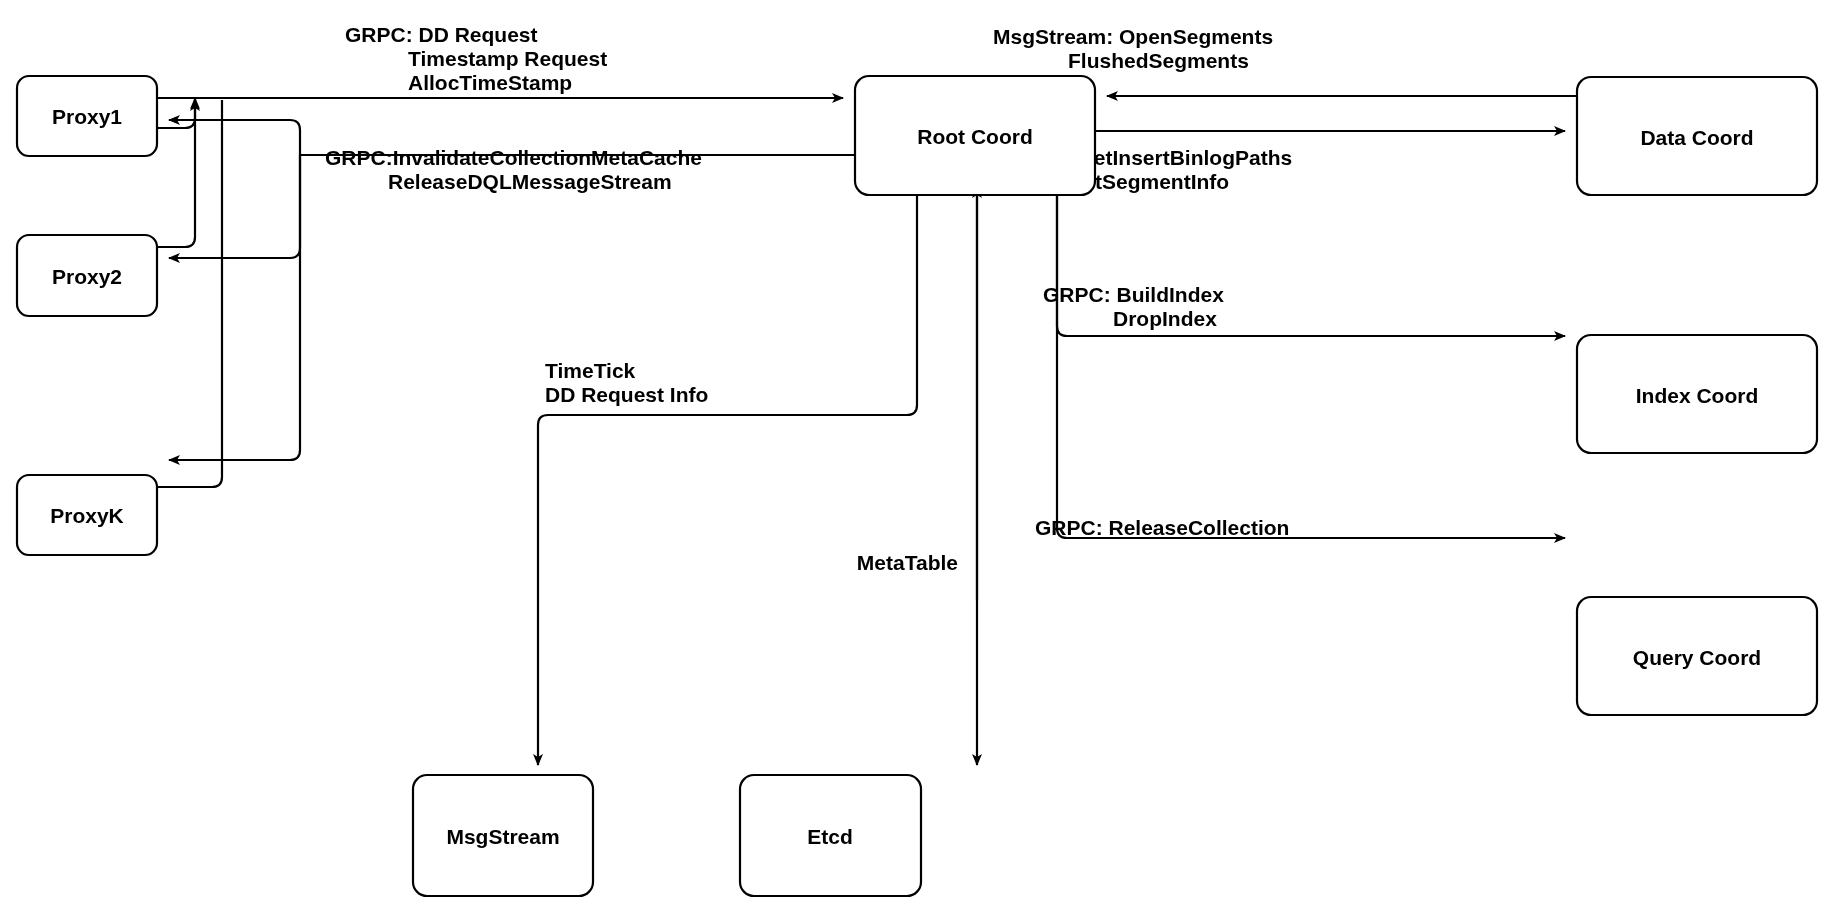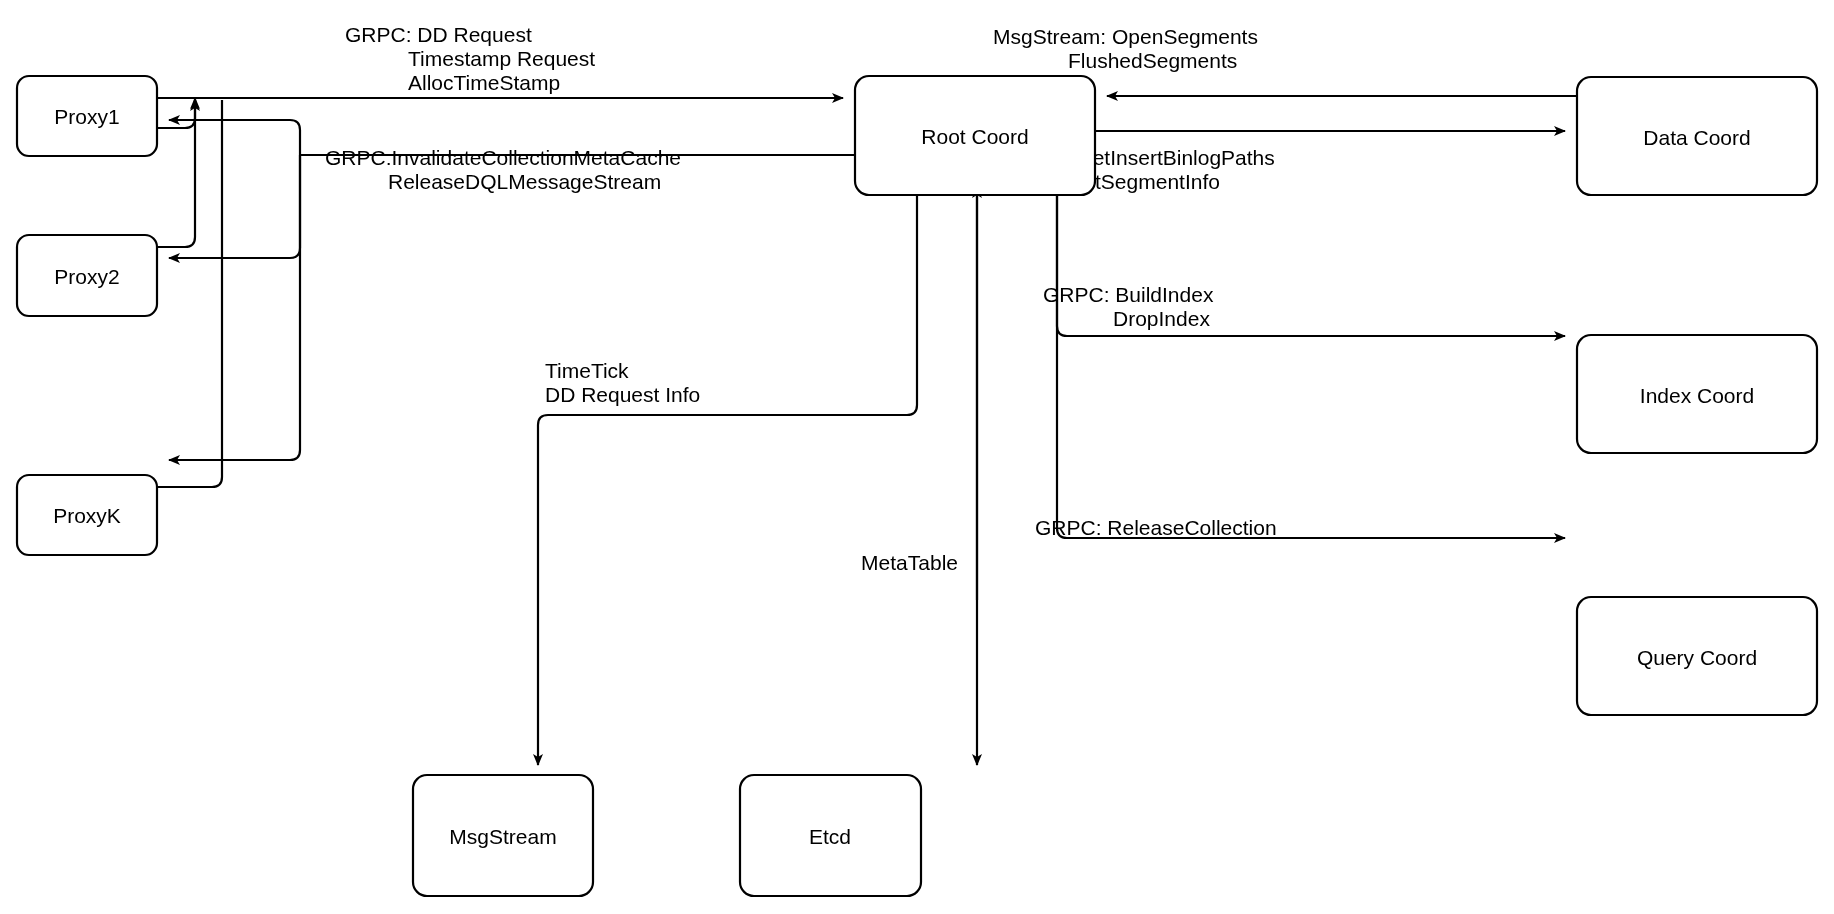--- a/index.html
+++ b/index.html
@@ -6,20 +6,21 @@
     margin: 0;
     padding: 0;
     background: #ffffff;
   }
   #canvas {
     position: relative;
     width: 1834px;
     height: 914px;
     background: #ffffff;
     font-family: "Liberation Sans", sans-serif;
+    font-weight: bold;
   }
   svg#diagram {
     position: absolute;
     top: 0;
     left: 0;
     width: 1834px;
     height: 914px;
     display: block;
   }
   .node-rect {

